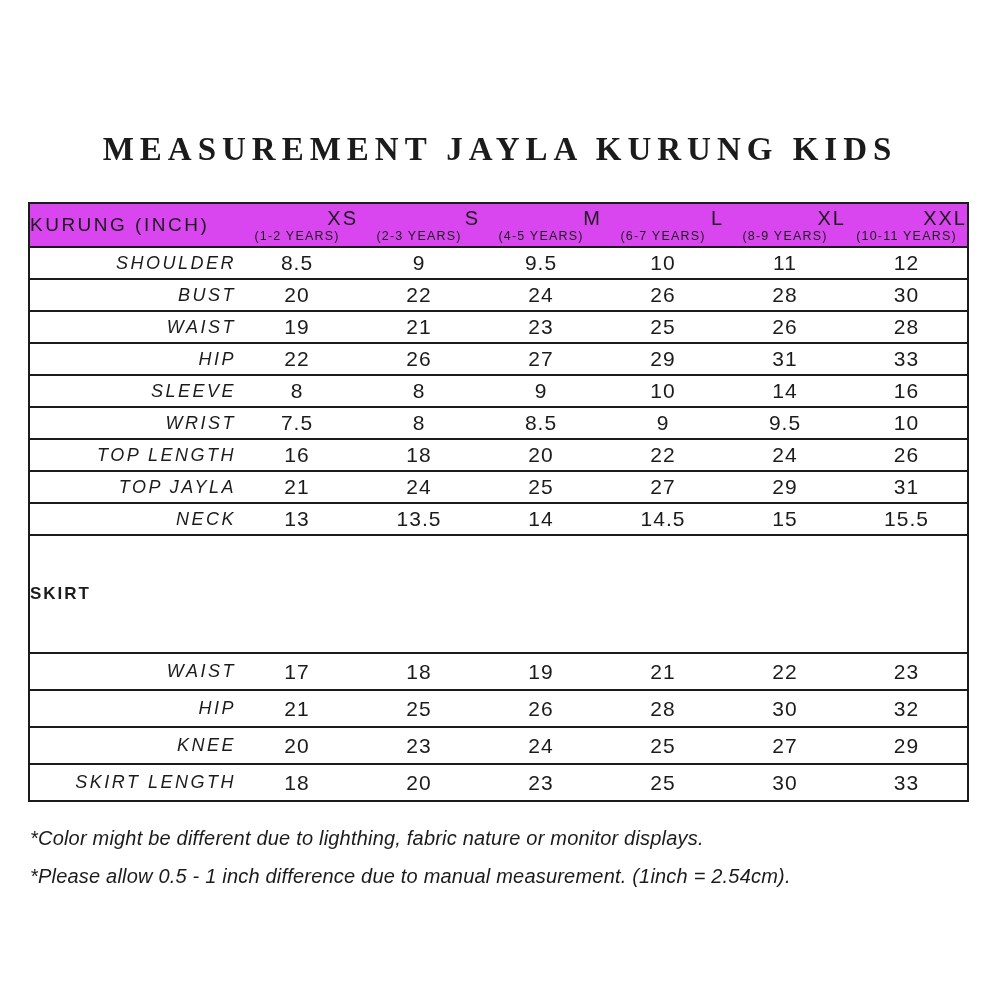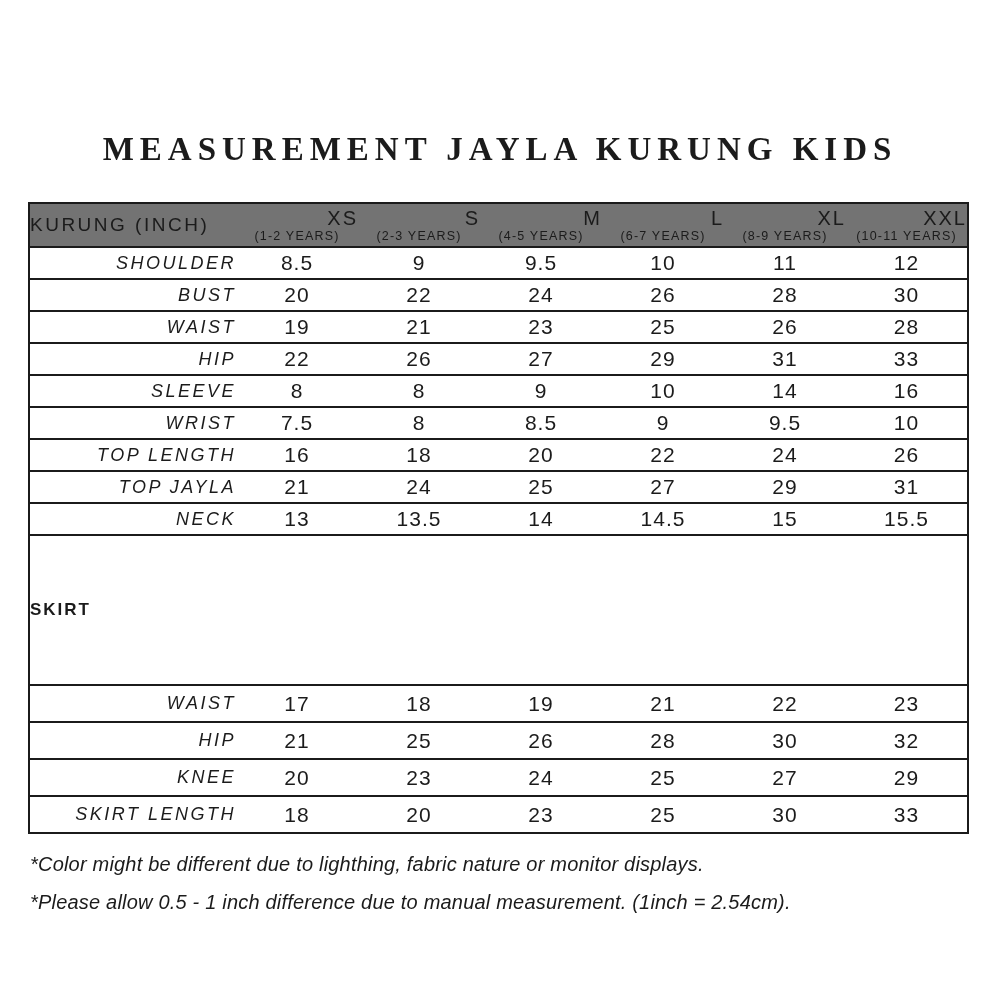--- a/index.html
+++ b/index.html
@@ -34,21 +34,21 @@
     border-top: 2px solid #1b1b1b;
     border-bottom: 2px solid #1b1b1b;
     vertical-align: middle;
     padding: 0;
   }
 
   col.label-col { width: 207px; }
   col.size-col  { width: 122px; }
 
   thead th {
-    background: #737373;
+    background: #d946ef;
     height: 44px;
     font-weight: 400;
   }
   th.corner {
     text-align: left;
     padding-left: 22px;
     font-size: 19px;
     letter-spacing: 2.5px;
   }
   th.size-head { text-align: center; }
@@ -66,29 +66,29 @@
     white-space: nowrap;
     font-style: italic;
   }
   td.value-cell {
     text-align: center;
     font-size: 21px;
     letter-spacing: 1px;
   }
 
   td.section-cell {
-    height: 150px;
+    height: 118px;
     vertical-align: bottom;
     padding: 0 0 9px 22px;
     font-weight: 700;
     font-size: 17px;
     letter-spacing: 2px;
   }
 
-  .footnotes { margin-top: 19px; }
+  .footnotes { margin-top: 25px; }
   .footnote {
     font-style: italic;
     font-size: 20px;
     letter-spacing: 0.2px;
     margin: 0 0 15px 2px;
     white-space: nowrap;
   }
 </style>
 </head>
 <body>

